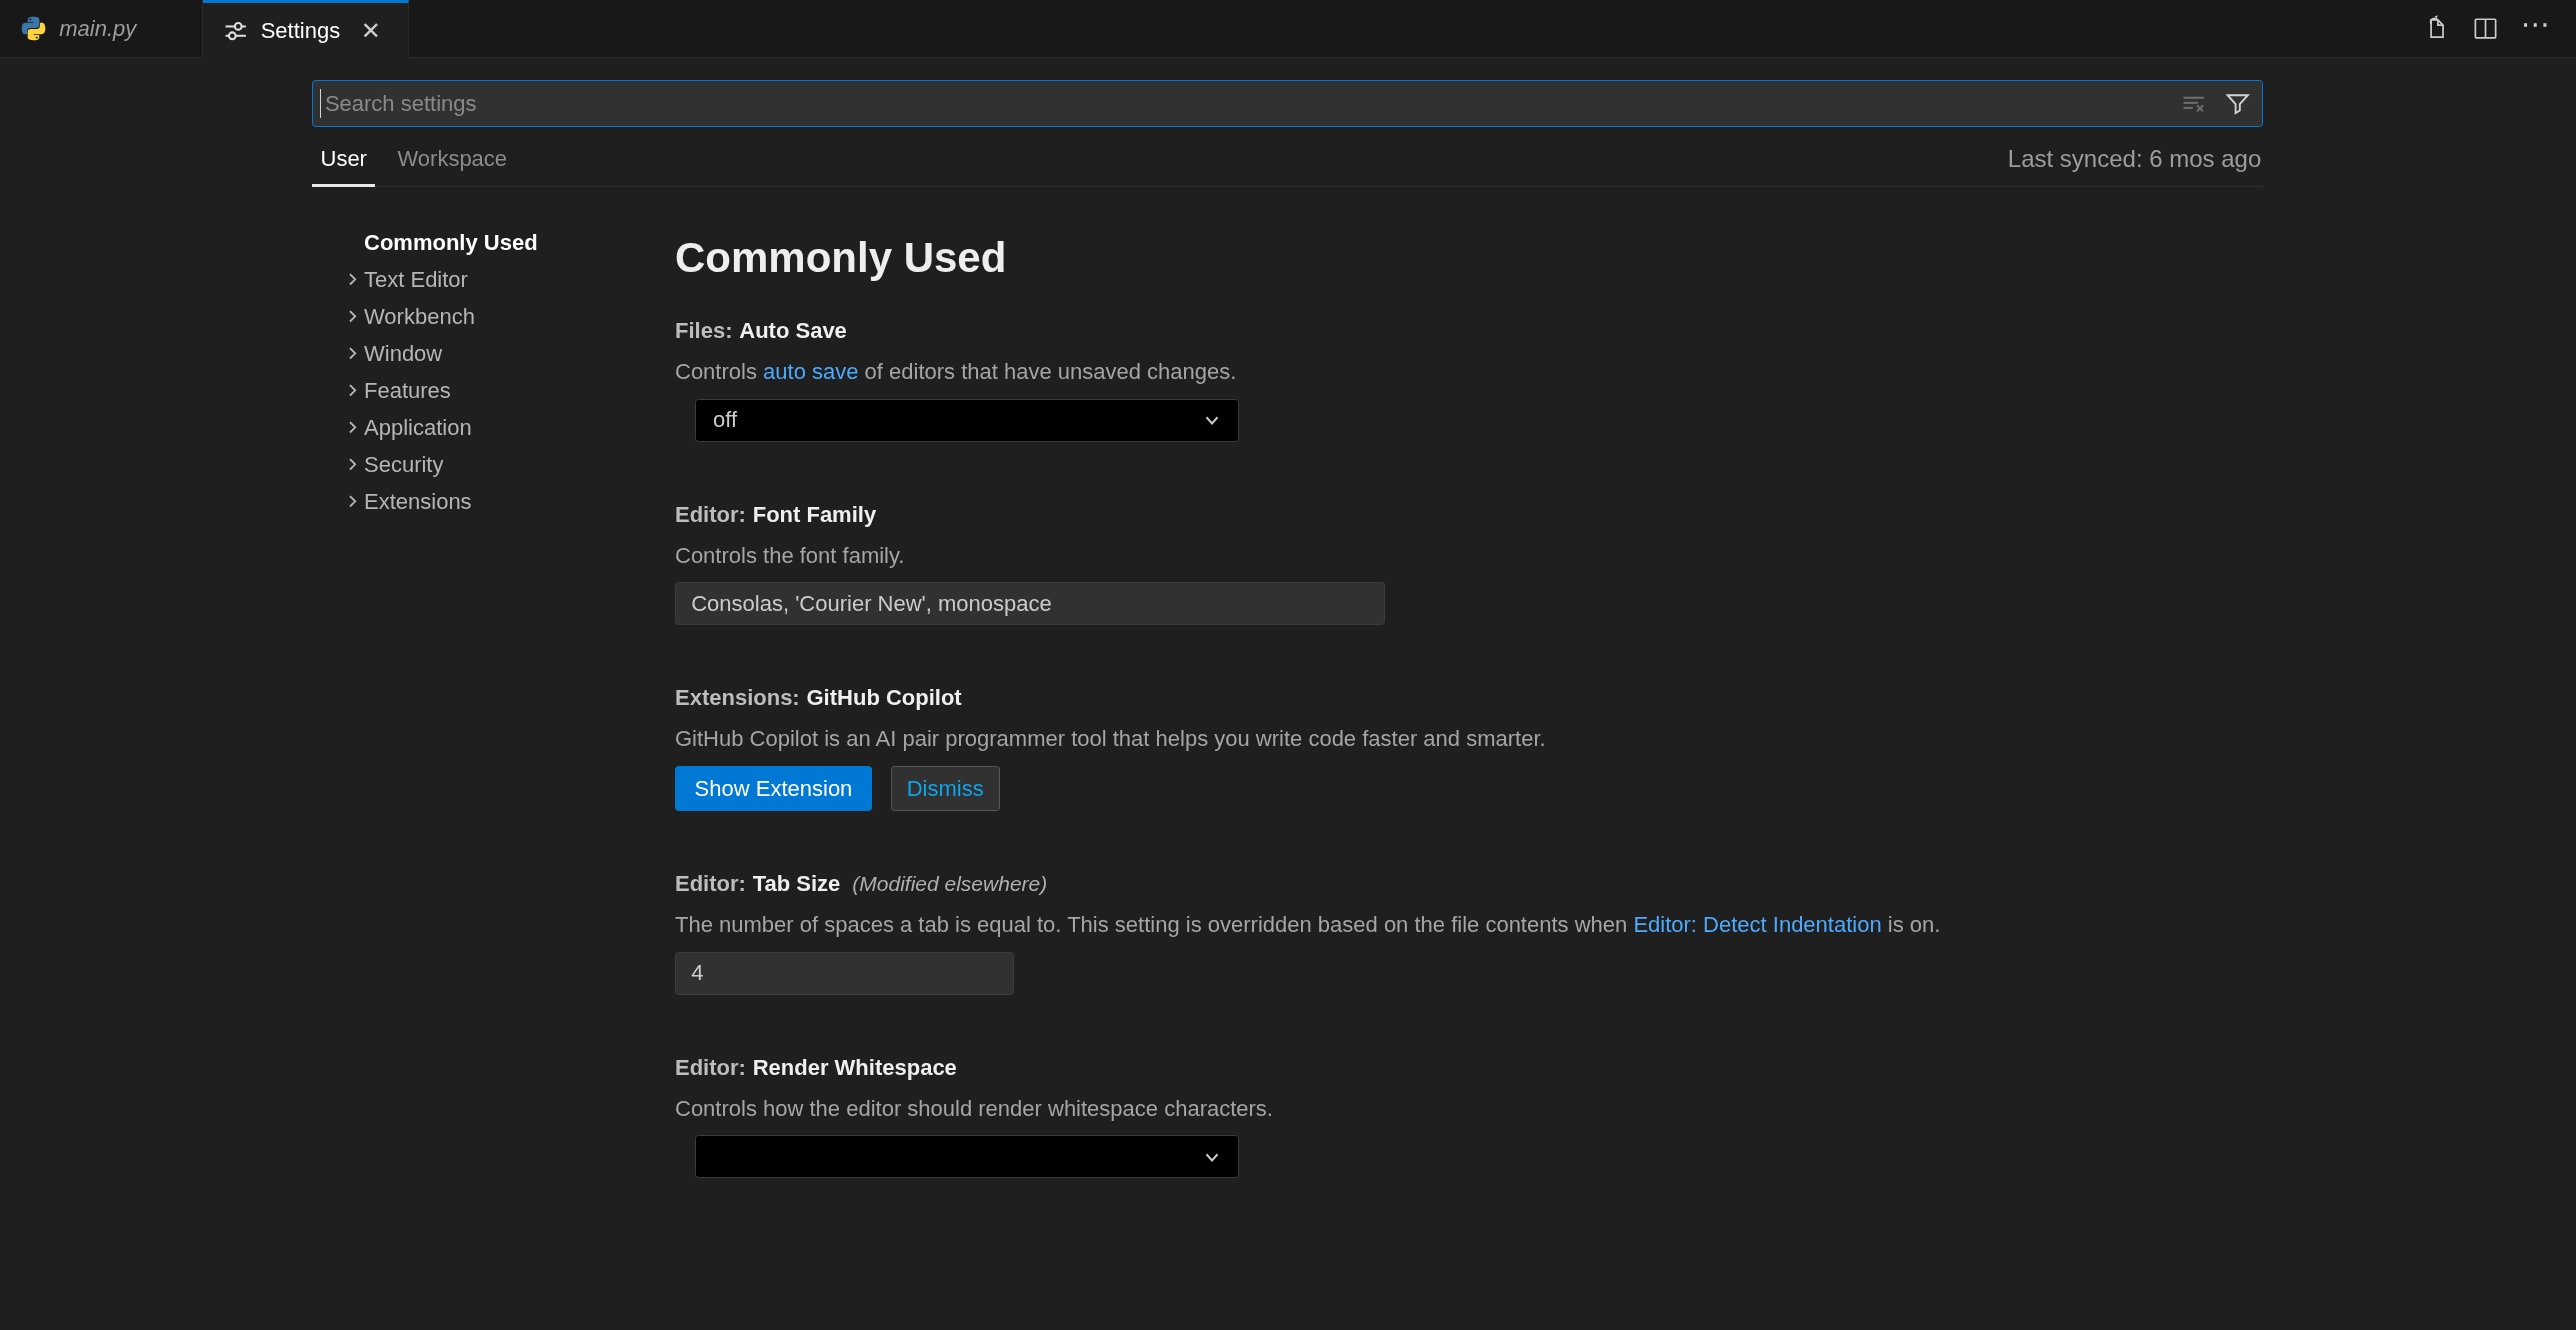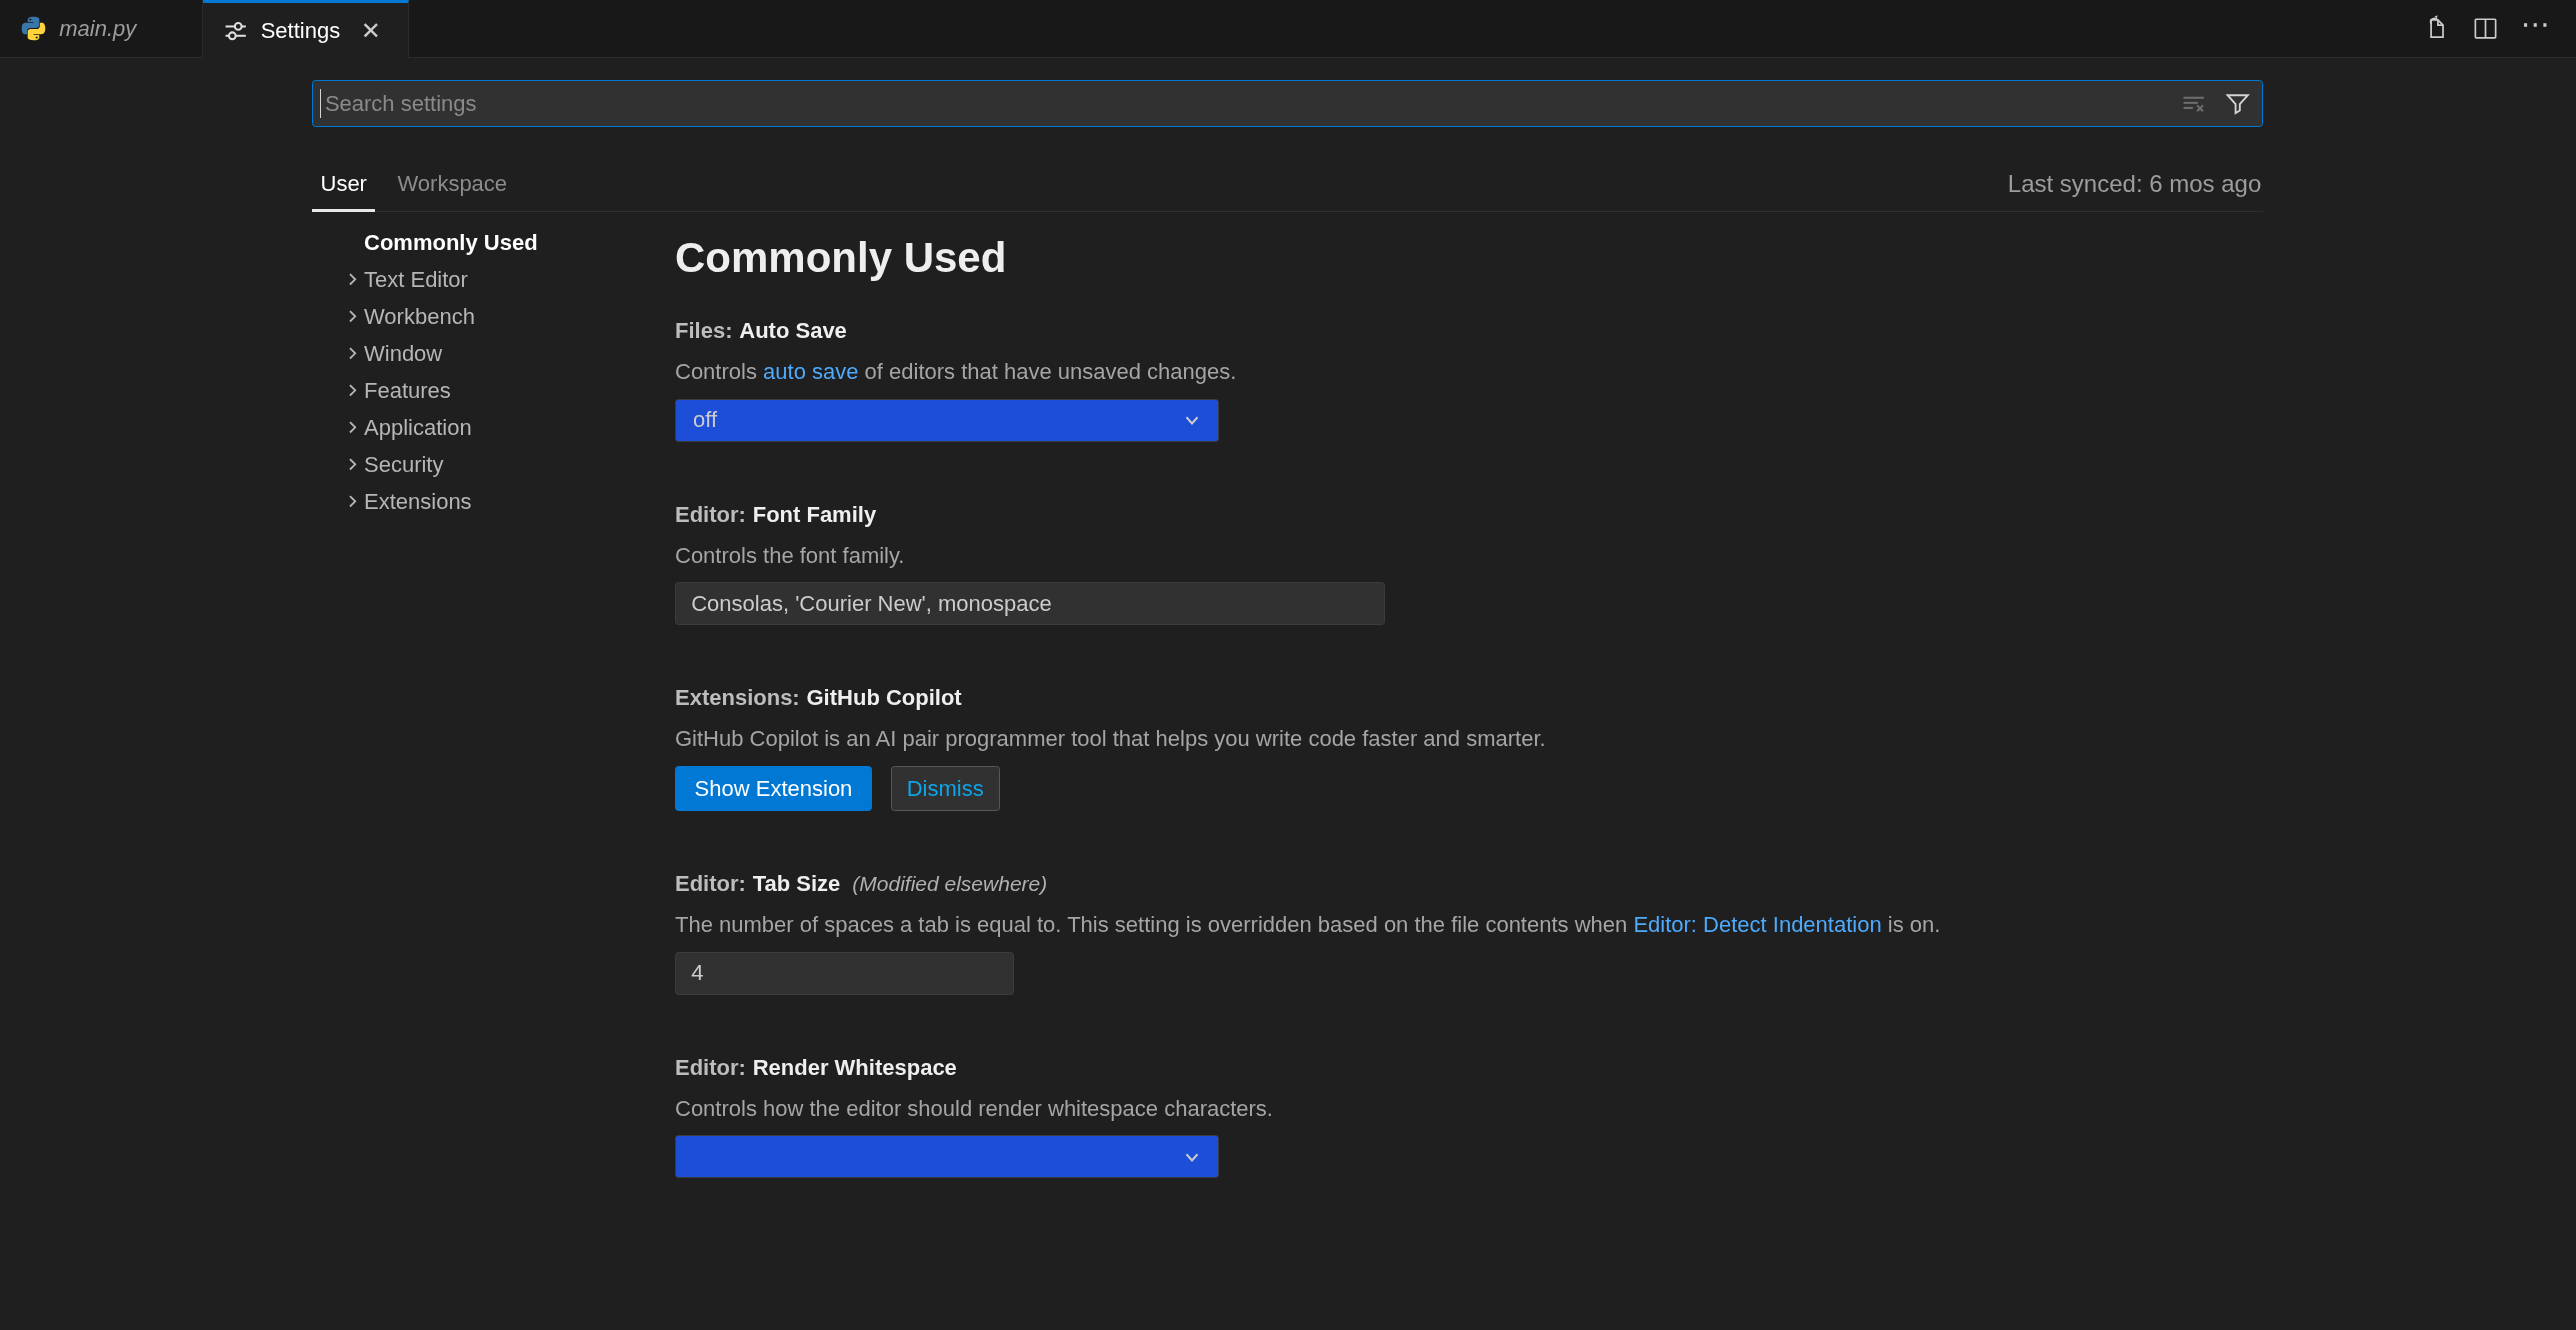--- a/index.html
+++ b/index.html
@@ -40,21 +40,21 @@
   .searchbox input{
     flex:1;background:transparent;border:none;outline:none;
     font-family:"Liberation Sans",sans-serif;font-size:22px;color:#14b8a6;
     padding:0 0 0 3.4px;height:100%;
   }
   .searchbox input::placeholder{color:#8a8a8a;}
   .search-icons{display:flex;align-items:center;gap:18.6px;padding-right:12px;}
   .sicon{width:25.4px;height:25.4px;display:flex;align-items:center;justify-content:center;cursor:pointer;}
   
   .scope-row{
-    position:absolute;left:312px;top:156px;width:1951px;height:55px;
+    position:absolute;left:312px;top:131px;width:1951px;height:55px;
     border-bottom:0.8px solid #2f2f2f;display:flex;align-items:center;
   }
   .scope-tab{padding:0 8.5px;margin-right:13.5px;height:100%;display:flex;align-items:center;font-size:22px;cursor:pointer;position:relative;}
   .scope-tab.active{color:#ffffff;}
   .scope-tab.active::after{content:"";position:absolute;left:0;right:0;bottom:-0.8px;height:2.5px;background:#e8e8e8;}
   .scope-tab.idle{color:#8c8c8c;}
   .last-synced{margin-left:auto;color:#9d9d9d;font-size:24px;padding-right:1.7px;}
   
   .toc{position:absolute;left:341px;top:224px;width:313px;}
   .toc-row{height:37px;display:flex;align-items:center;cursor:pointer;}
@@ -66,22 +66,22 @@
   .content{position:absolute;left:675px;top:232px;width:1355px;}
   .page-title{font-size:42px;line-height:51px;font-weight:600;color:#eeeeee;margin:0 0 33px 0;}
   .setting{margin-bottom:58px;}
   .setting-label{font-size:22px;line-height:29px;margin-bottom:12px;}
   .setting-category{color:#bdbdbd;font-weight:600;}
   .setting-name{color:#efefef;font-weight:600;margin-left:6.8px;}
   .modified-note{color:#b0b0b0;font-style:italic;font-size:21px;margin-left:12px;font-weight:400;}
   .setting-desc{font-size:22px;line-height:29px;color:#a5a5a5;margin-bottom:12.7px;}
   .desc-link{color:#4daafc;cursor:pointer;}
   .select{
-    width:544px;height:43px;box-sizing:border-box;background:#1d4ed8;border:0.8px solid #3c3c3c;border-radius:3.4px;
-    display:flex;align-items:center;position:relative;padding:0 17px;cursor:pointer;
+    width:544px;height:43px;box-sizing:border-box;background:#000000;border:0.8px solid #3c3c3c;border-radius:3.4px;
+    display:flex;align-items:center;position:relative;padding:0 17px;cursor:pointer;margin-left:20px;
   }
   .select-value{font-size:22px;color:#cccccc;}
   .select-chevron{position:absolute;right:15.2px;top:50%;transform:translateY(-50%);color:#cccccc;display:flex;}
   .text-input{
     height:43px;box-sizing:border-box;background:#313131;border:0.8px solid #3c3c3c;border-radius:3.4px;
     font-family:"Liberation Sans",sans-serif;font-size:22px;color:#cccccc;padding:0 15.2px;outline:none;
   }
   .w-number{width:339px;}
   .w-family{width:710px;}
   .btn-row{display:flex;gap:18.6px;}

